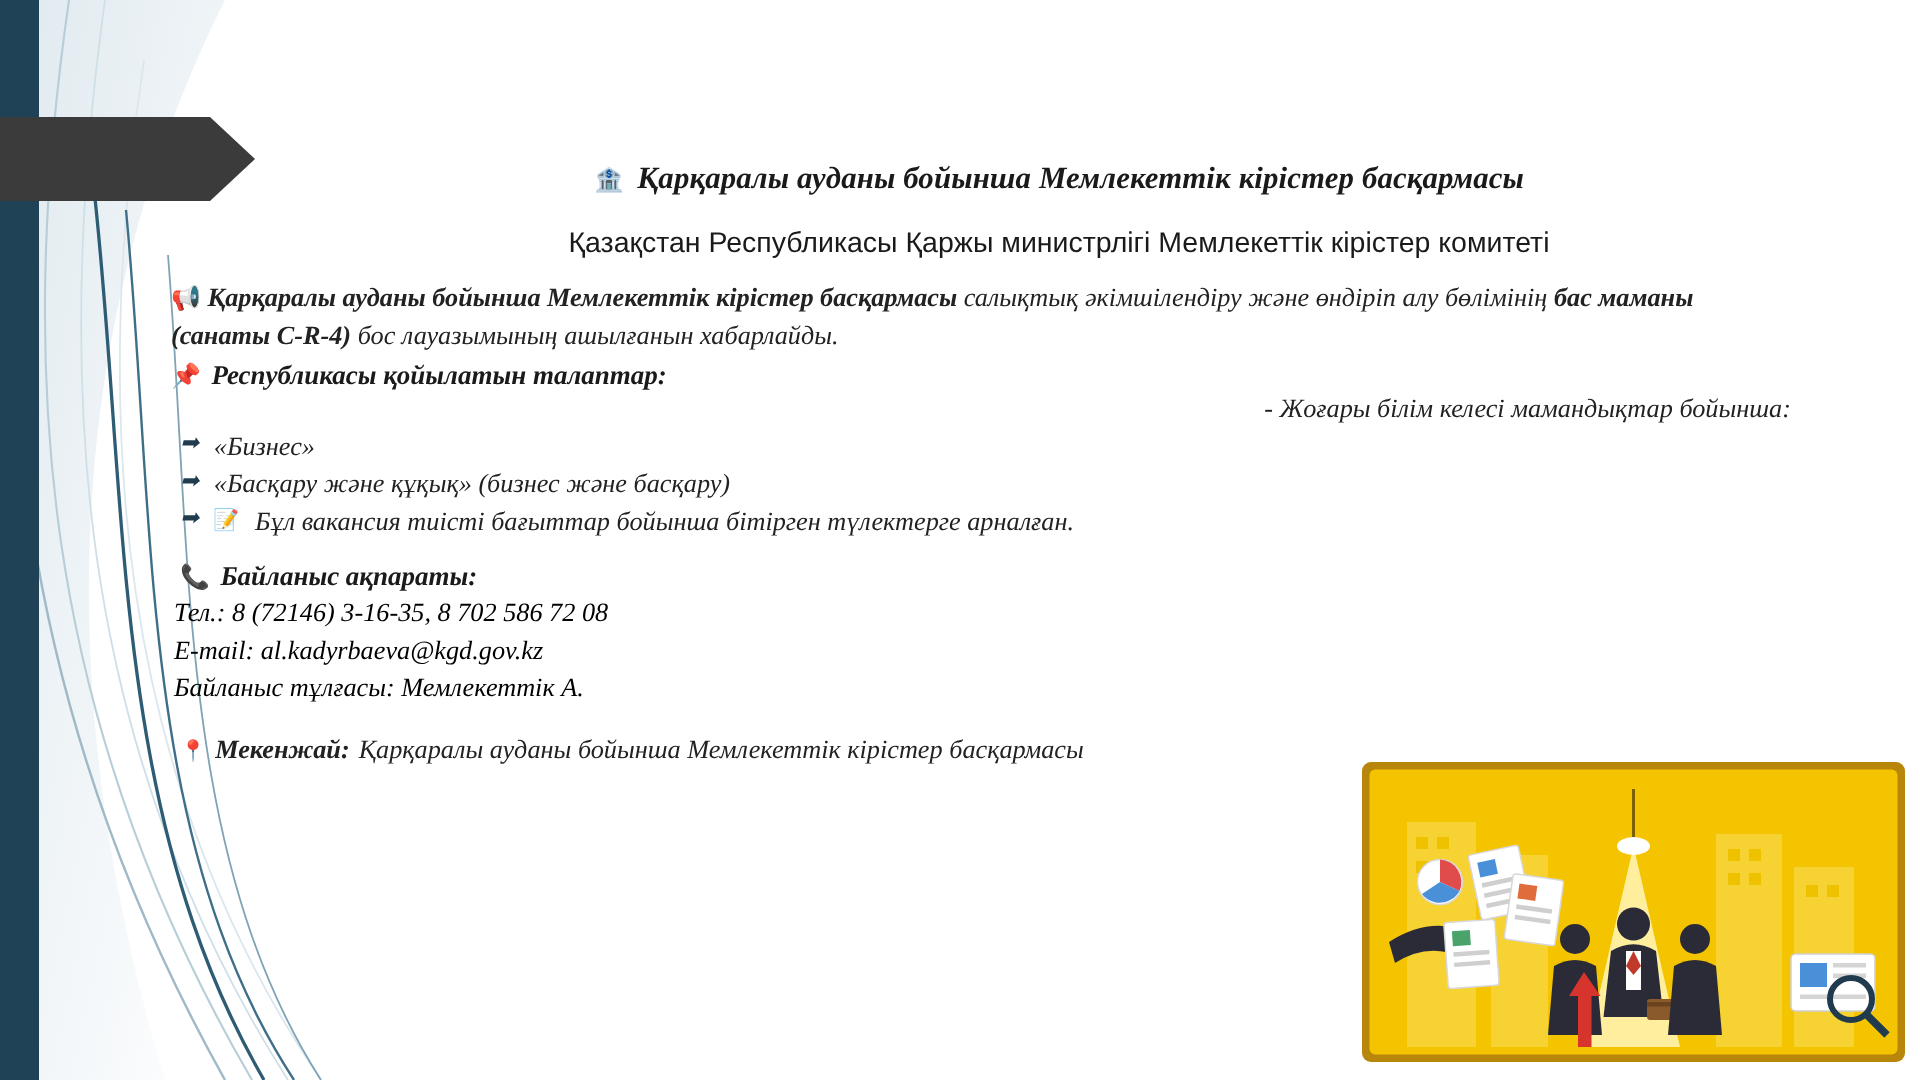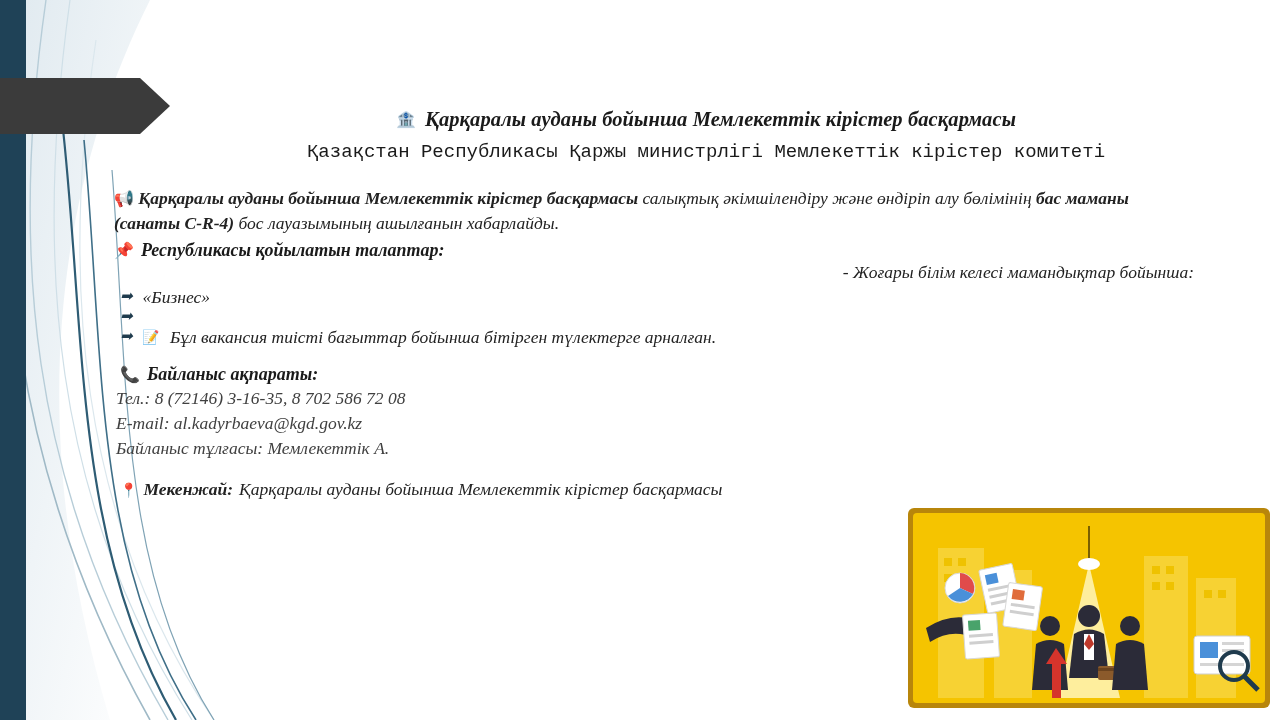--- a/index.html
+++ b/index.html
@@ -70,22 +70,22 @@
   .title-text {
     font-family: "Liberation Serif", serif;
     font-weight: bold;
     font-style: italic;
     font-size: 20.5px;
     color: #1a1a1a;
     letter-spacing: 0.1px;
     white-space: nowrap;
   }
   .subtitle {
-    margin-top: 10px;
-    font-family: Liberation Mono, monospace;
+    margin-top: 21px;
+    font-family: Liberation Sans, sans-serif;
     font-size: 19px;
     color: #1a1a1a;
     white-space: nowrap;
   }
 
   .body-block {
     position: absolute;
     left: 18px;
     top: 186px;
     width: 1080px;
@@ -151,21 +151,21 @@
     color: #1a1a1a;
     margin: 14px 0 1px 6px;
     display: flex;
     align-items: center;
     gap: 7px;
   }
   .contact-line {
     font-family: "Liberation Serif", serif;
     font-style: italic;
     font-size: 17.5px;
-    color: #404040;
+    color: #000000;
     line-height: 25px;
     margin-left: 2px;
   }
   .address-line {
     margin: 18px 0 0 6px;
     font-family: "Liberation Serif", serif;
     font-style: italic;
     font-size: 17.5px;
     color: #222;
     display: flex;
@@ -249,20 +249,21 @@
 
       <div class="sub-line">- Жоғары білім келесі мамандықтар бойынша:</div>
 
       <ul class="bullet-list">
         <li>
           <span class="bullet-mark">➡</span>
           <span>«Бизнес»</span>
         </li>
         <li>
           <span class="bullet-mark">➡</span>
+          <span>«Басқару және құқық» (бизнес және басқару)</span>
         </li>
         <li>
           <span class="bullet-mark">➡</span>
           <span class="emoji-sm">📝</span>
           <span>Бұл вакансия тиісті бағыттар бойынша бітірген түлектерге арналған.</span>
         </li>
       </ul>
 
       <div class="contact-head">
         <span class="emoji">📞</span>

